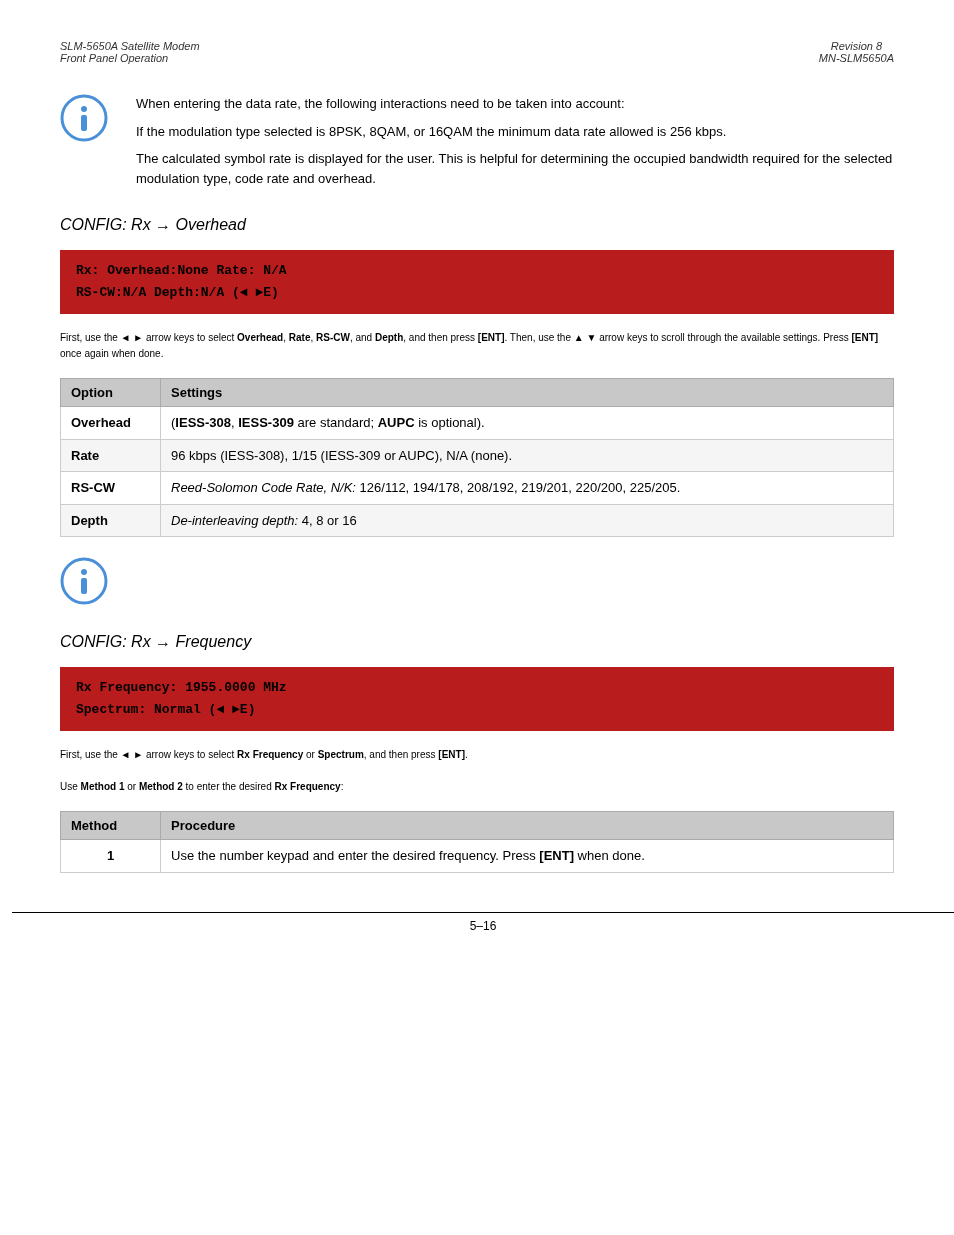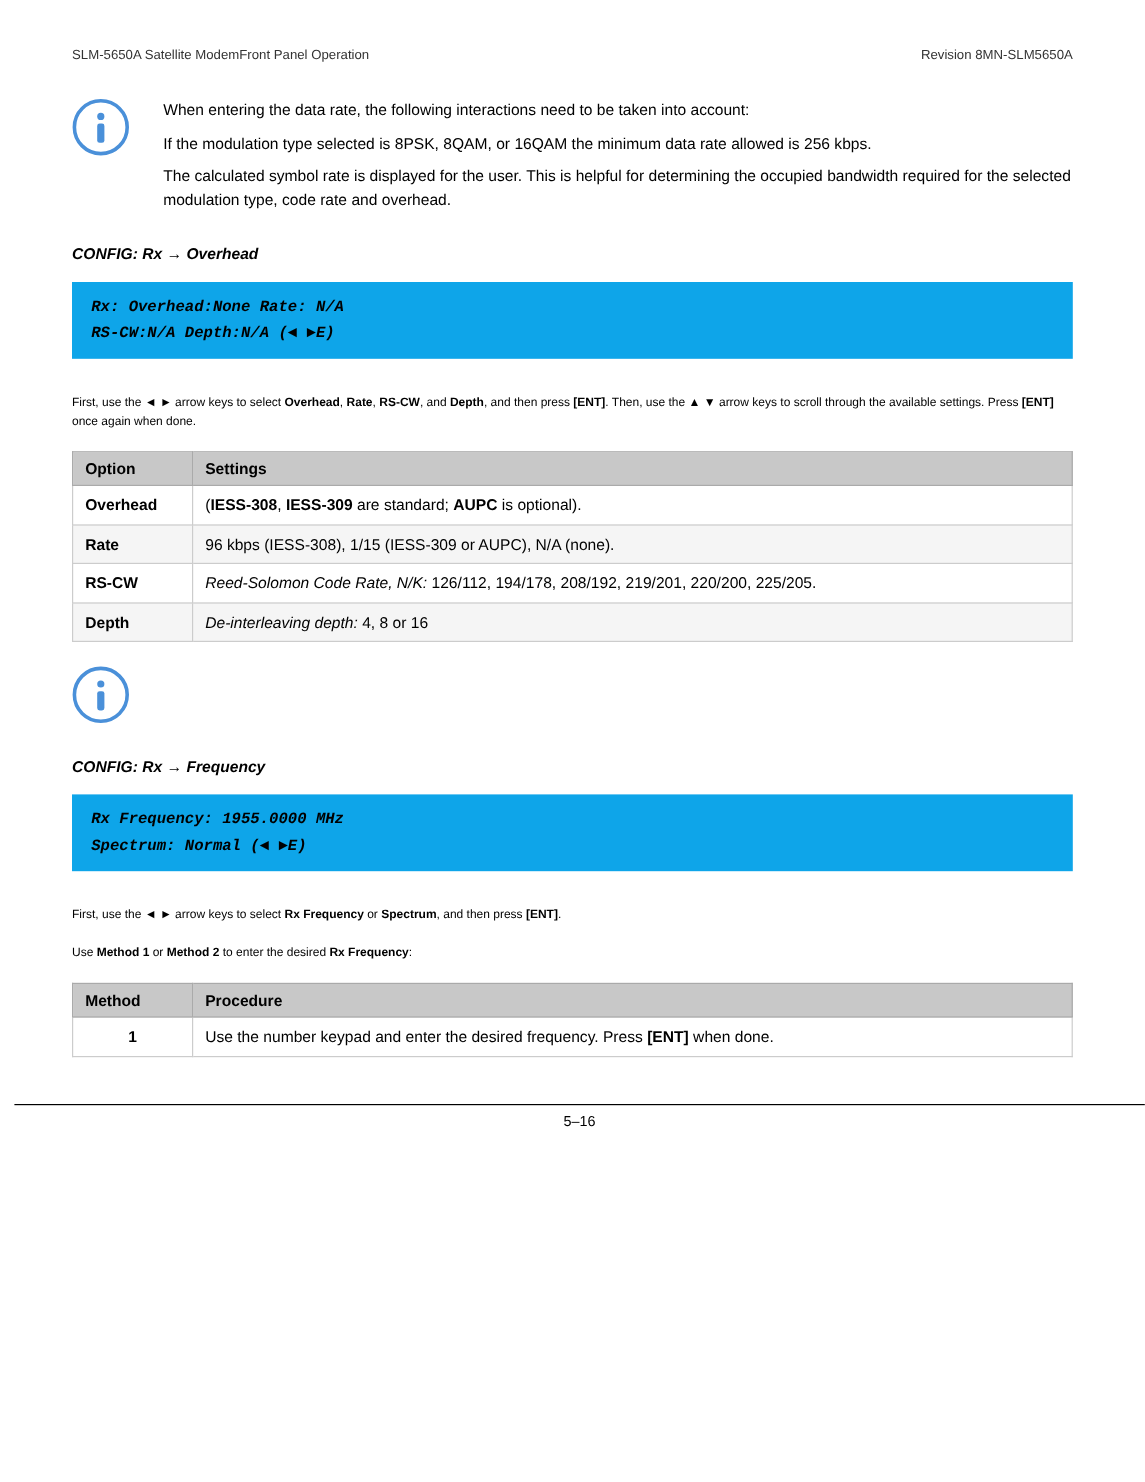--- a/index.html
+++ b/index.html
@@ -19,20 +19,22 @@
     
     .header {
       display: flex;
       justify-content: space-between;
       margin-bottom: 30px;
       font-size: 11px;
       color: #333;
     }
     .header-left, .header-right {
       display: flex;
+      flex-direction: column;
+      font-style: italic;
     }
     .header-right {
       text-align: center;
     }
     
     .note-box {
       display: flex;
       align-items: flex-start;
       gap: 28px;
       margin-bottom: 20px;
@@ -48,36 +50,35 @@
     }
     .note-text p {
       margin-bottom: 8px;
       line-height: 1.5;
       font-size: 13px;
     }
     .note-text p:last-child { margin-bottom: 0; }
 
     
     .section-heading {
-      font-size: 13px;
-      font-weight: bold;
+      font-size: 16px;
+      font-weight: normal;
       font-style: italic;
       margin: 28px 0 16px 0;
     }
 
     
     .code-box {
-      background: #0ea5e9;
+      background: #b91c1c;
       font-family: 'Courier New', Courier, monospace;
       font-size: 13px;
       font-weight: bold;
       padding: 10px 16px;
-      margin-bottom: 29px;
+      margin-bottom: 16px;
       line-height: 1.7;
-      font-style: italic;
     }
 
     
     .body-text {
       font-size: 10px;
       line-height: 1.6;
       margin-bottom: 16px;
     }
     .body-text strong { font-weight: bold; }
 

